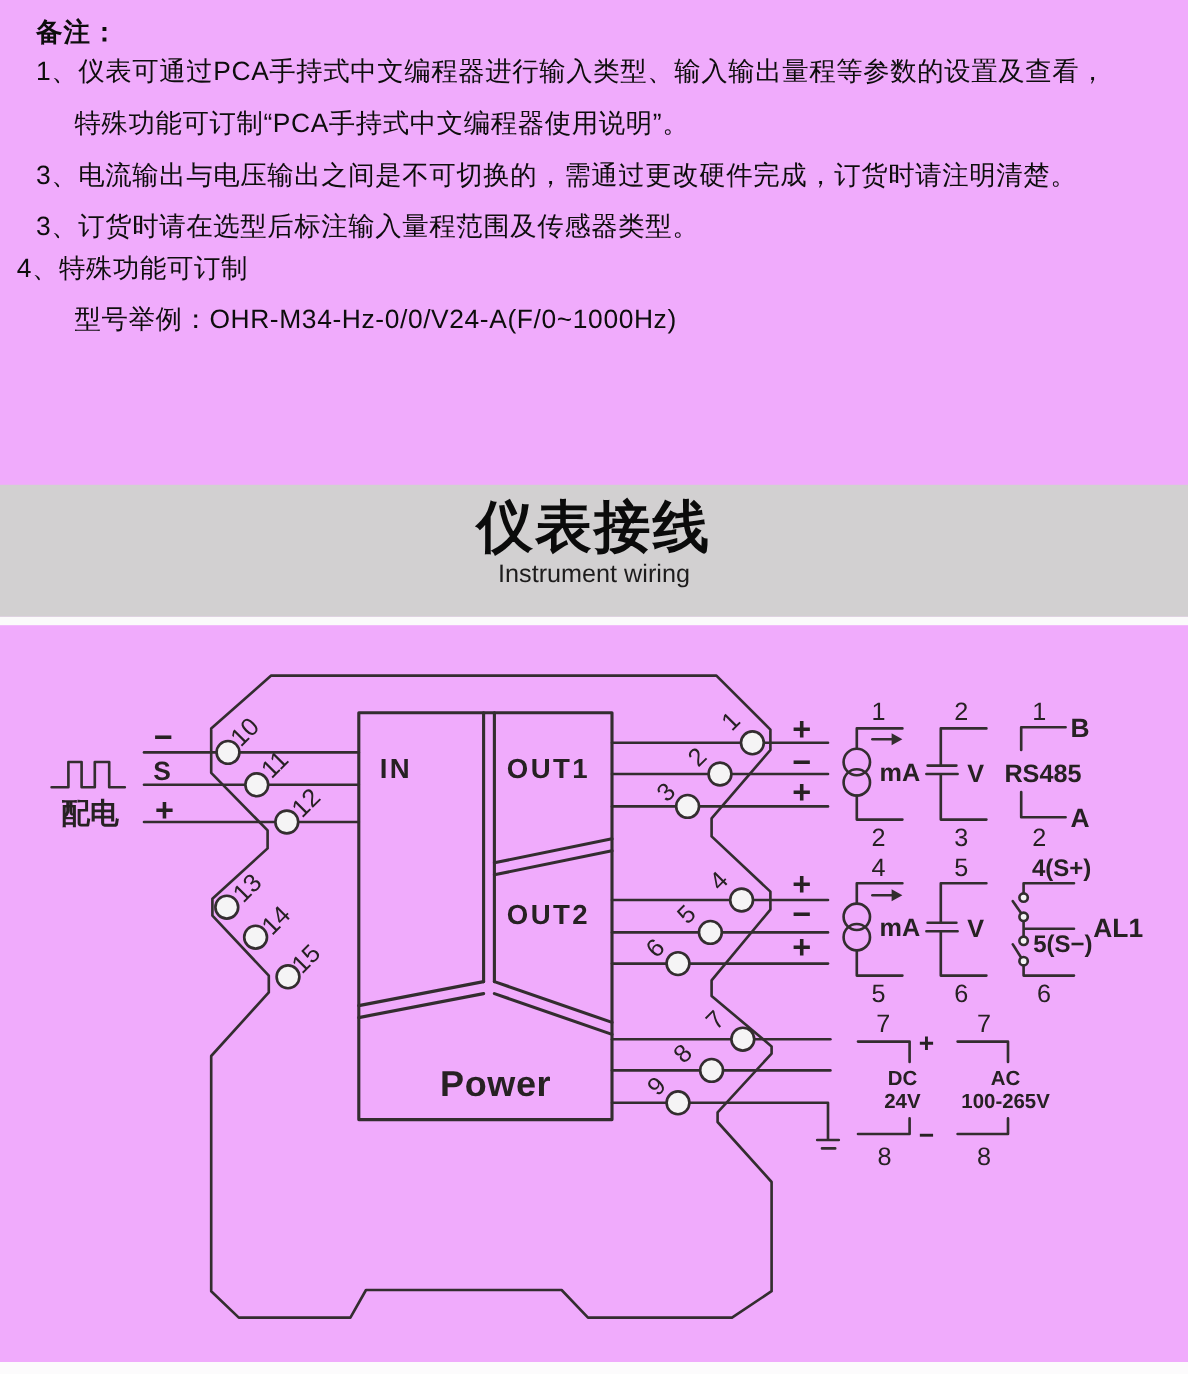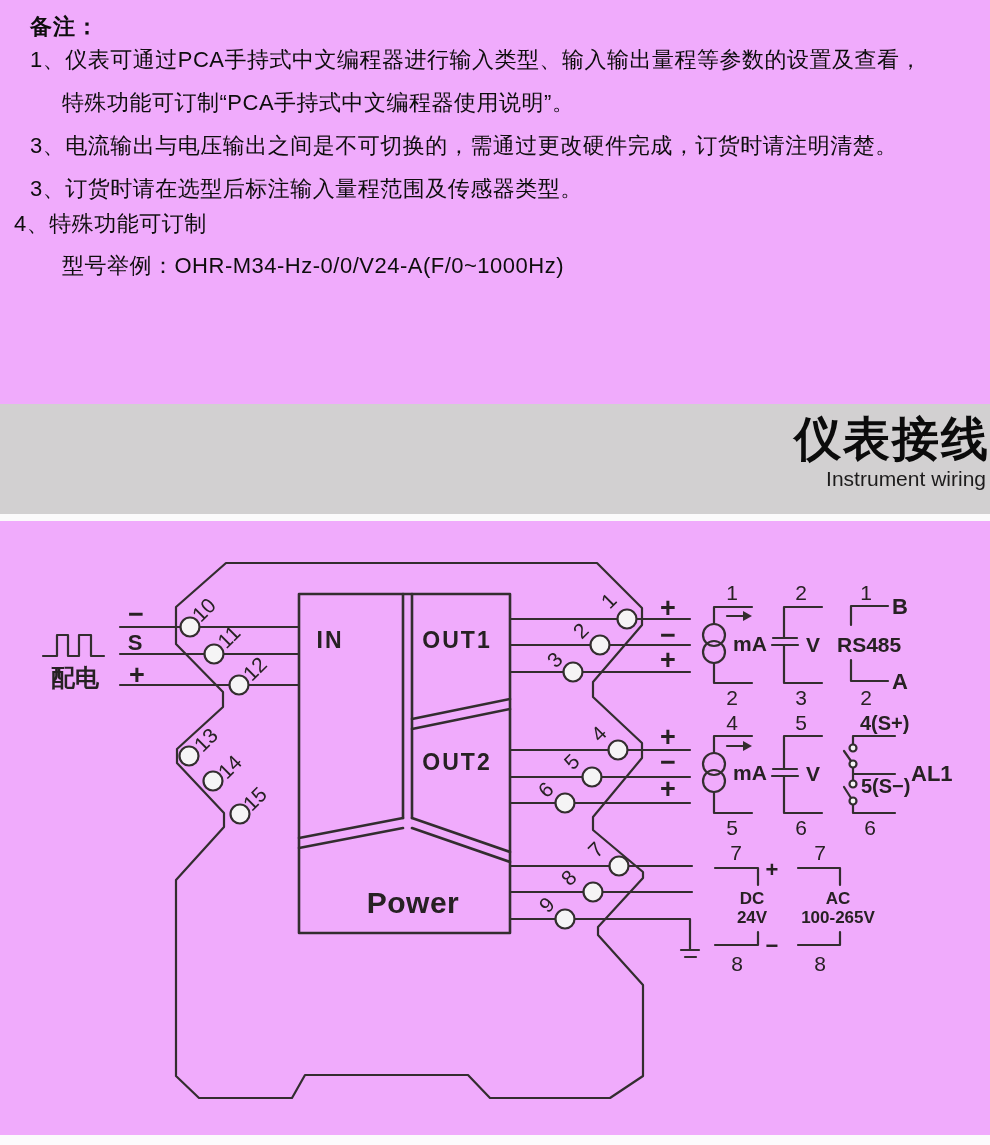--- a/index.html
+++ b/index.html
@@ -22,21 +22,21 @@
   .nl1 { left:62px; top:88px; }
   .nl2 { left:30px; top:131px; }
   .nl3 { left:30px; top:174px; }
   .nl4 { left:14px; top:209px; }
   .nl5 { left:62px; top:251px; }
   .nl6 { left:62px; top:294px; }
   .nl7 { left:62px; top:337px; }
   
   .band {
     position:absolute; left:0; top:404px; width:990px; height:110px;
-    background:#d2d0d1; text-align:right;
+    background:#d2d0d1; text-align:center;
   }
   .band-title {
     margin:0; padding-top:10px;
     font-size:47px; line-height:50px; font-weight:700; letter-spacing:2px; color:#0b0b0b;
   }
   .band-sub {
     margin:4px; font-size:21px; line-height:22px; color:#1d1c1c;
   }
   .band-gap {
     position:absolute; left:0; top:514px; width:990px; height:7px; background:#fbfafb;

